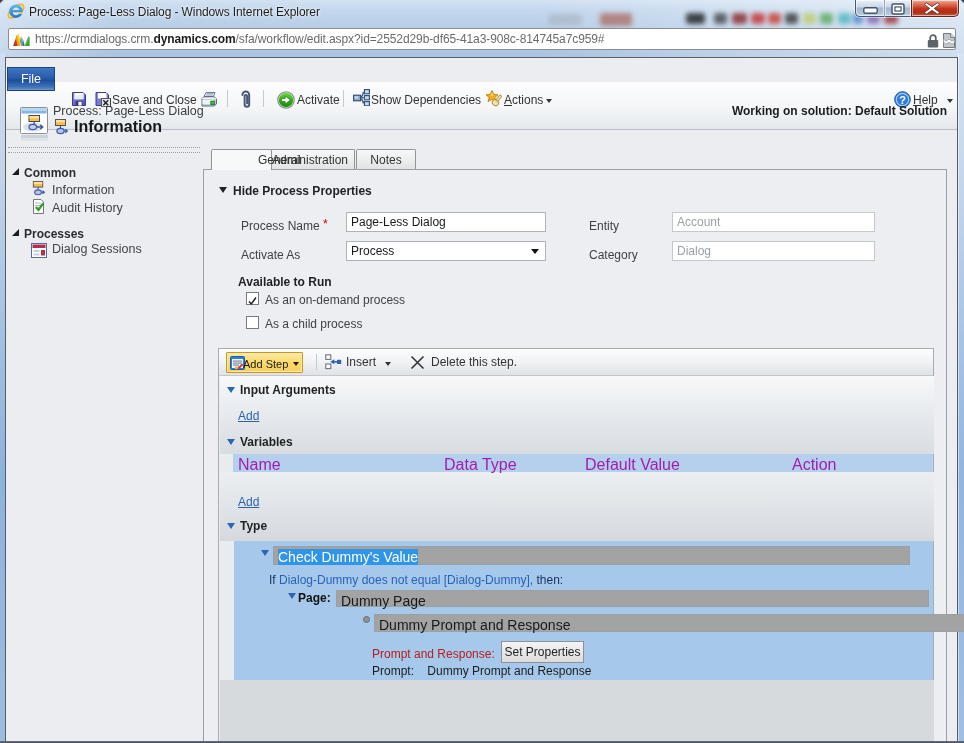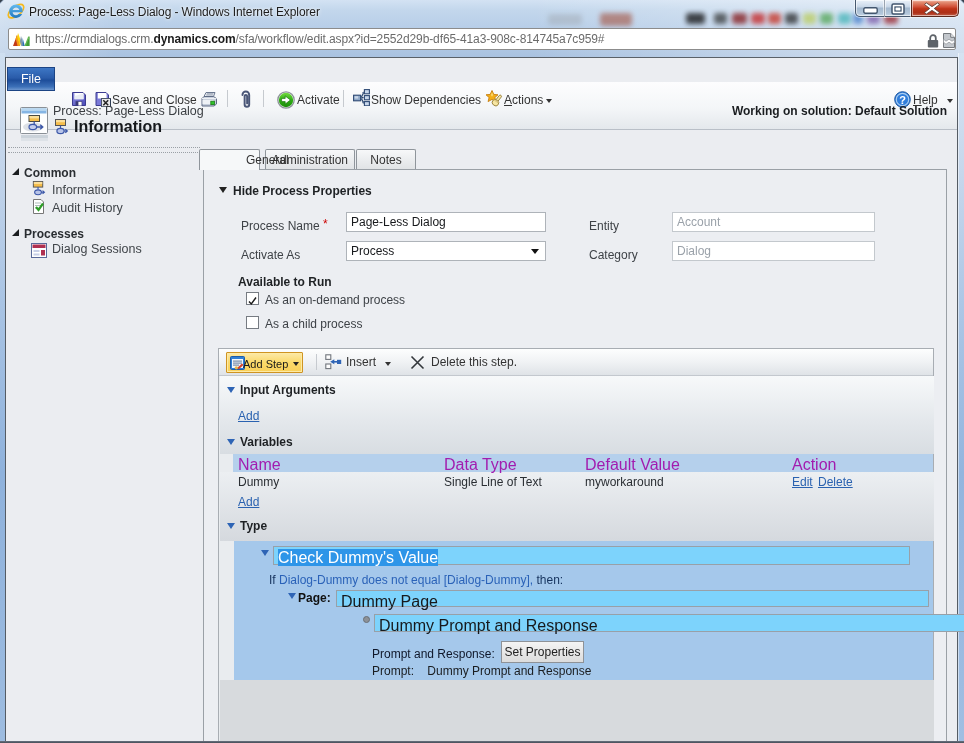--- a/index.html
+++ b/index.html
@@ -71,21 +71,21 @@
 #addstepbtn { position:absolute; left:7px; top:3px; width:77px; height:21px; border:1px solid #cf9422; border-radius:1px; background:linear-gradient(180deg,#fce9a8 0%,#fbd96a 50%,#f9d05a 100%); box-shadow:inset 0 0 0 1px #fdeaa4; }
 #addstepbtn span { position:absolute; left:16px; top:4.5px; font-size:11px; color:#1a1a1a; }
 .sectri { position:absolute; width:0; height:0; border-left:4.5px solid transparent; border-right:4.5px solid transparent; border-top:6px solid #2e64b5; }
 .sechead { position:absolute; font-size:12px; font-weight:bold; color:#1e2124; }
 #sec1 { position:absolute; left:1px; top:27px; width:714px; height:78px; background:linear-gradient(180deg,#f7f9fa 0%,#e3e7eb 60%,#d8dde2 100%); }
 #tblhead { position:absolute; left:14px; top:105px; width:700px; height:18px; background:#b5d0ec; font-size:16px; color:#a21caf; }
 #tblrow { position:absolute; left:14px; top:123px; width:700px; height:19px; font-size:12px; color:#2a2e33; }
 #sec2 { position:absolute; left:1px; top:123px; width:714px; height:69px; background:linear-gradient(180deg,#ecEFF2 0%,#d5d9de 100%); }
 #selblock { position:absolute; left:15px; top:192px; width:699px; height:139px; background:#a5c8eb; }
 #belowsel { position:absolute; left:1px; top:331px; width:714px; height:63px; background:#d7dadd; }
-.sinp { position:absolute; background:#7dd3fc; border:1px solid #98a0a8; font-size:16px; color:#17191c; padding:2px 4px 11px 4px; }
+.sinp { position:absolute; background:#a3a3a3; border:1px solid #98a0a8; font-size:14px; color:#17191c; padding:2px 4px 11px 4px; }
 
 #setprops { position:absolute; left:267px; top:100px; width:83px; height:22px; background:linear-gradient(180deg,#f4f4f4,#dcdcdc); border:1px solid #8e9297; font-size:12px; text-align:center; line-height:20px; color:#222; }
 
 
 #botborder { position:absolute; left:0px; top:741px; width:964px; height:2px; background:linear-gradient(180deg,#6a7380,#454d57); }
 #bleft { position:absolute; left:0; top:53px; width:5px; height:690px; background:linear-gradient(180deg,#cfdff0 0,#c2d4ea 120px,#a9c4e4 250px,#8fb2dc 420px,#9dbce0 686px); }
 #bright { position:absolute; left:958px; top:53px; width:6px; height:690px; background:linear-gradient(180deg,#d5e3f2 0,#c6d7ec 120px,#adc7e6 250px,#93b5de 420px,#a0bee2 686px); box-shadow:inset 1px 0 0 rgba(255,255,255,.5); }
 </style>
 </head>
 <body>
@@ -298,21 +298,21 @@
   <div class="navhead" style="left:18px;top:169px">Processes</div>
   <svg class="abs" style="left:25px;top:185px" width="16" height="15" viewBox="0 0 16 15">
     <rect x="0.5" y="0.5" width="15" height="14" fill="#fff" stroke="#5a6a9a" stroke-width="1"></rect>
     <rect x="1.5" y="1.5" width="13" height="3.5" fill="#b03050"></rect>
     <rect x="2.5" y="7" width="6" height="2" fill="#c8d0e8"></rect>
     <rect x="2.5" y="10.5" width="6" height="2" fill="#c8d0e8"></rect>
     <rect x="10" y="7" width="4" height="5.5" fill="#b03050"></rect>
   </svg>
   <div class="navitem" style="left:46px;top:184px">Dialog Sessions</div>
 
-  <div class="tab active" style="left:193px;width:61px;padding-left:46px;">General</div>
+  <div class="tab active" style="left:205px;width:61px;padding-left:46px;">General</div>
   <div class="tab" style="left:259px;width:90px;">Administration</div>
   <div class="tab" style="left:350px;width:60px;">Notes</div>
 
   <div id="panel">
 
     <div class="abs" style="left:15px;top:17px;width:0;height:0;border-left:4.5px solid transparent;border-right:4.5px solid transparent;border-top:6px solid #222"></div>
     <div class="bold12" style="left:29px;top:14px">Hide Process Properties</div>
 
     <div class="lbl" style="left:37px;top:49px">Process Name <span style="color:#cc0000;position:relative;top:-2px">*</span></div>
     <div class="inp" style="left:142px;top:42px;width:200px">Page-Less Dialog</div>
@@ -372,41 +372,34 @@
       <div class="sectri" style="left:8px;top:90px"></div>
       <div class="sechead" style="left:21px;top:86px">Variables</div>
 
       <div id="sec2"></div>
       <div id="tblhead">
         <span class="abs" style="left:5px;top:2px">Name</span>
         <span class="abs" style="left:211px;top:2px">Data Type</span>
         <span class="abs" style="left:352px;top:2px">Default Value</span>
         <span class="abs" style="left:559px;top:2px">Action</span>
       </div>
-      <div id="tblrow">
-        <span class="abs" style="left:5px;top:3px">Dummy</span>
-        <span class="abs" style="left:211px;top:3px">Single Line of Text</span>
-        <span class="abs" style="left:352px;top:3px">myworkaround</span>
-        <a class="link" style="left:559px;top:3px">Edit</a>
-        <a class="link" style="left:585px;top:3px">Delete</a>
-      </div>
       <a class="link" style="left:19px;top:146px">Add</a>
       <div class="sectri" style="left:8px;top:174px"></div>
       <div class="sechead" style="left:21px;top:170px">Type</div>
 
       <div id="selblock">
         <div class="sectri" style="left:27px;top:9px;border-top-color:#2e64b5"></div>
         <div class="sinp" style="left:39px;top:5px;width:637px;height:19px"><span style="background:#2e95e8;color:#fff">Check Dummy's Value</span></div>
         <div class="abs" style="left:35px;top:32px;font-size:12px;color:#16335e">If <span style="color:#2a62b8">Dialog-Dummy does not equal [Dialog-Dummy],</span> then:</div>
         <div class="sectri" style="left:54px;top:52px;border-top-color:#2e64b5"></div>
         <div class="abs" style="left:64px;top:50px;font-size:12px;font-weight:bold;color:#111">Page:</div>
         <div class="sinp" style="left:102px;top:49px;width:593px;height:17px">Dummy Page</div>
         <div class="abs" style="left:129px;top:75px;width:7px;height:7px;border-radius:50%;background:#8d9298;border:1px solid #6a6f75"></div>
         <div class="sinp" style="left:140px;top:73px;width:604px;height:18px">Dummy Prompt and Response</div>
-        <div class="abs" style="left:138px;top:106px;font-size:12px;color:#0f172a">Prompt and Response:</div>
+        <div class="abs" style="left:138px;top:106px;font-size:12px;color:#b91c1c">Prompt and Response:</div>
         <div id="setprops">Set Properties</div>
         <div class="abs" style="left:138px;top:123px;font-size:12px;color:#1a1d20">Prompt:&nbsp;&nbsp;&nbsp;&nbsp;Dummy Prompt and Response</div>
       </div>
       <div id="belowsel"></div>
     </div>
   </div>
 </div>
 
 <div id="botborder"></div>
 

